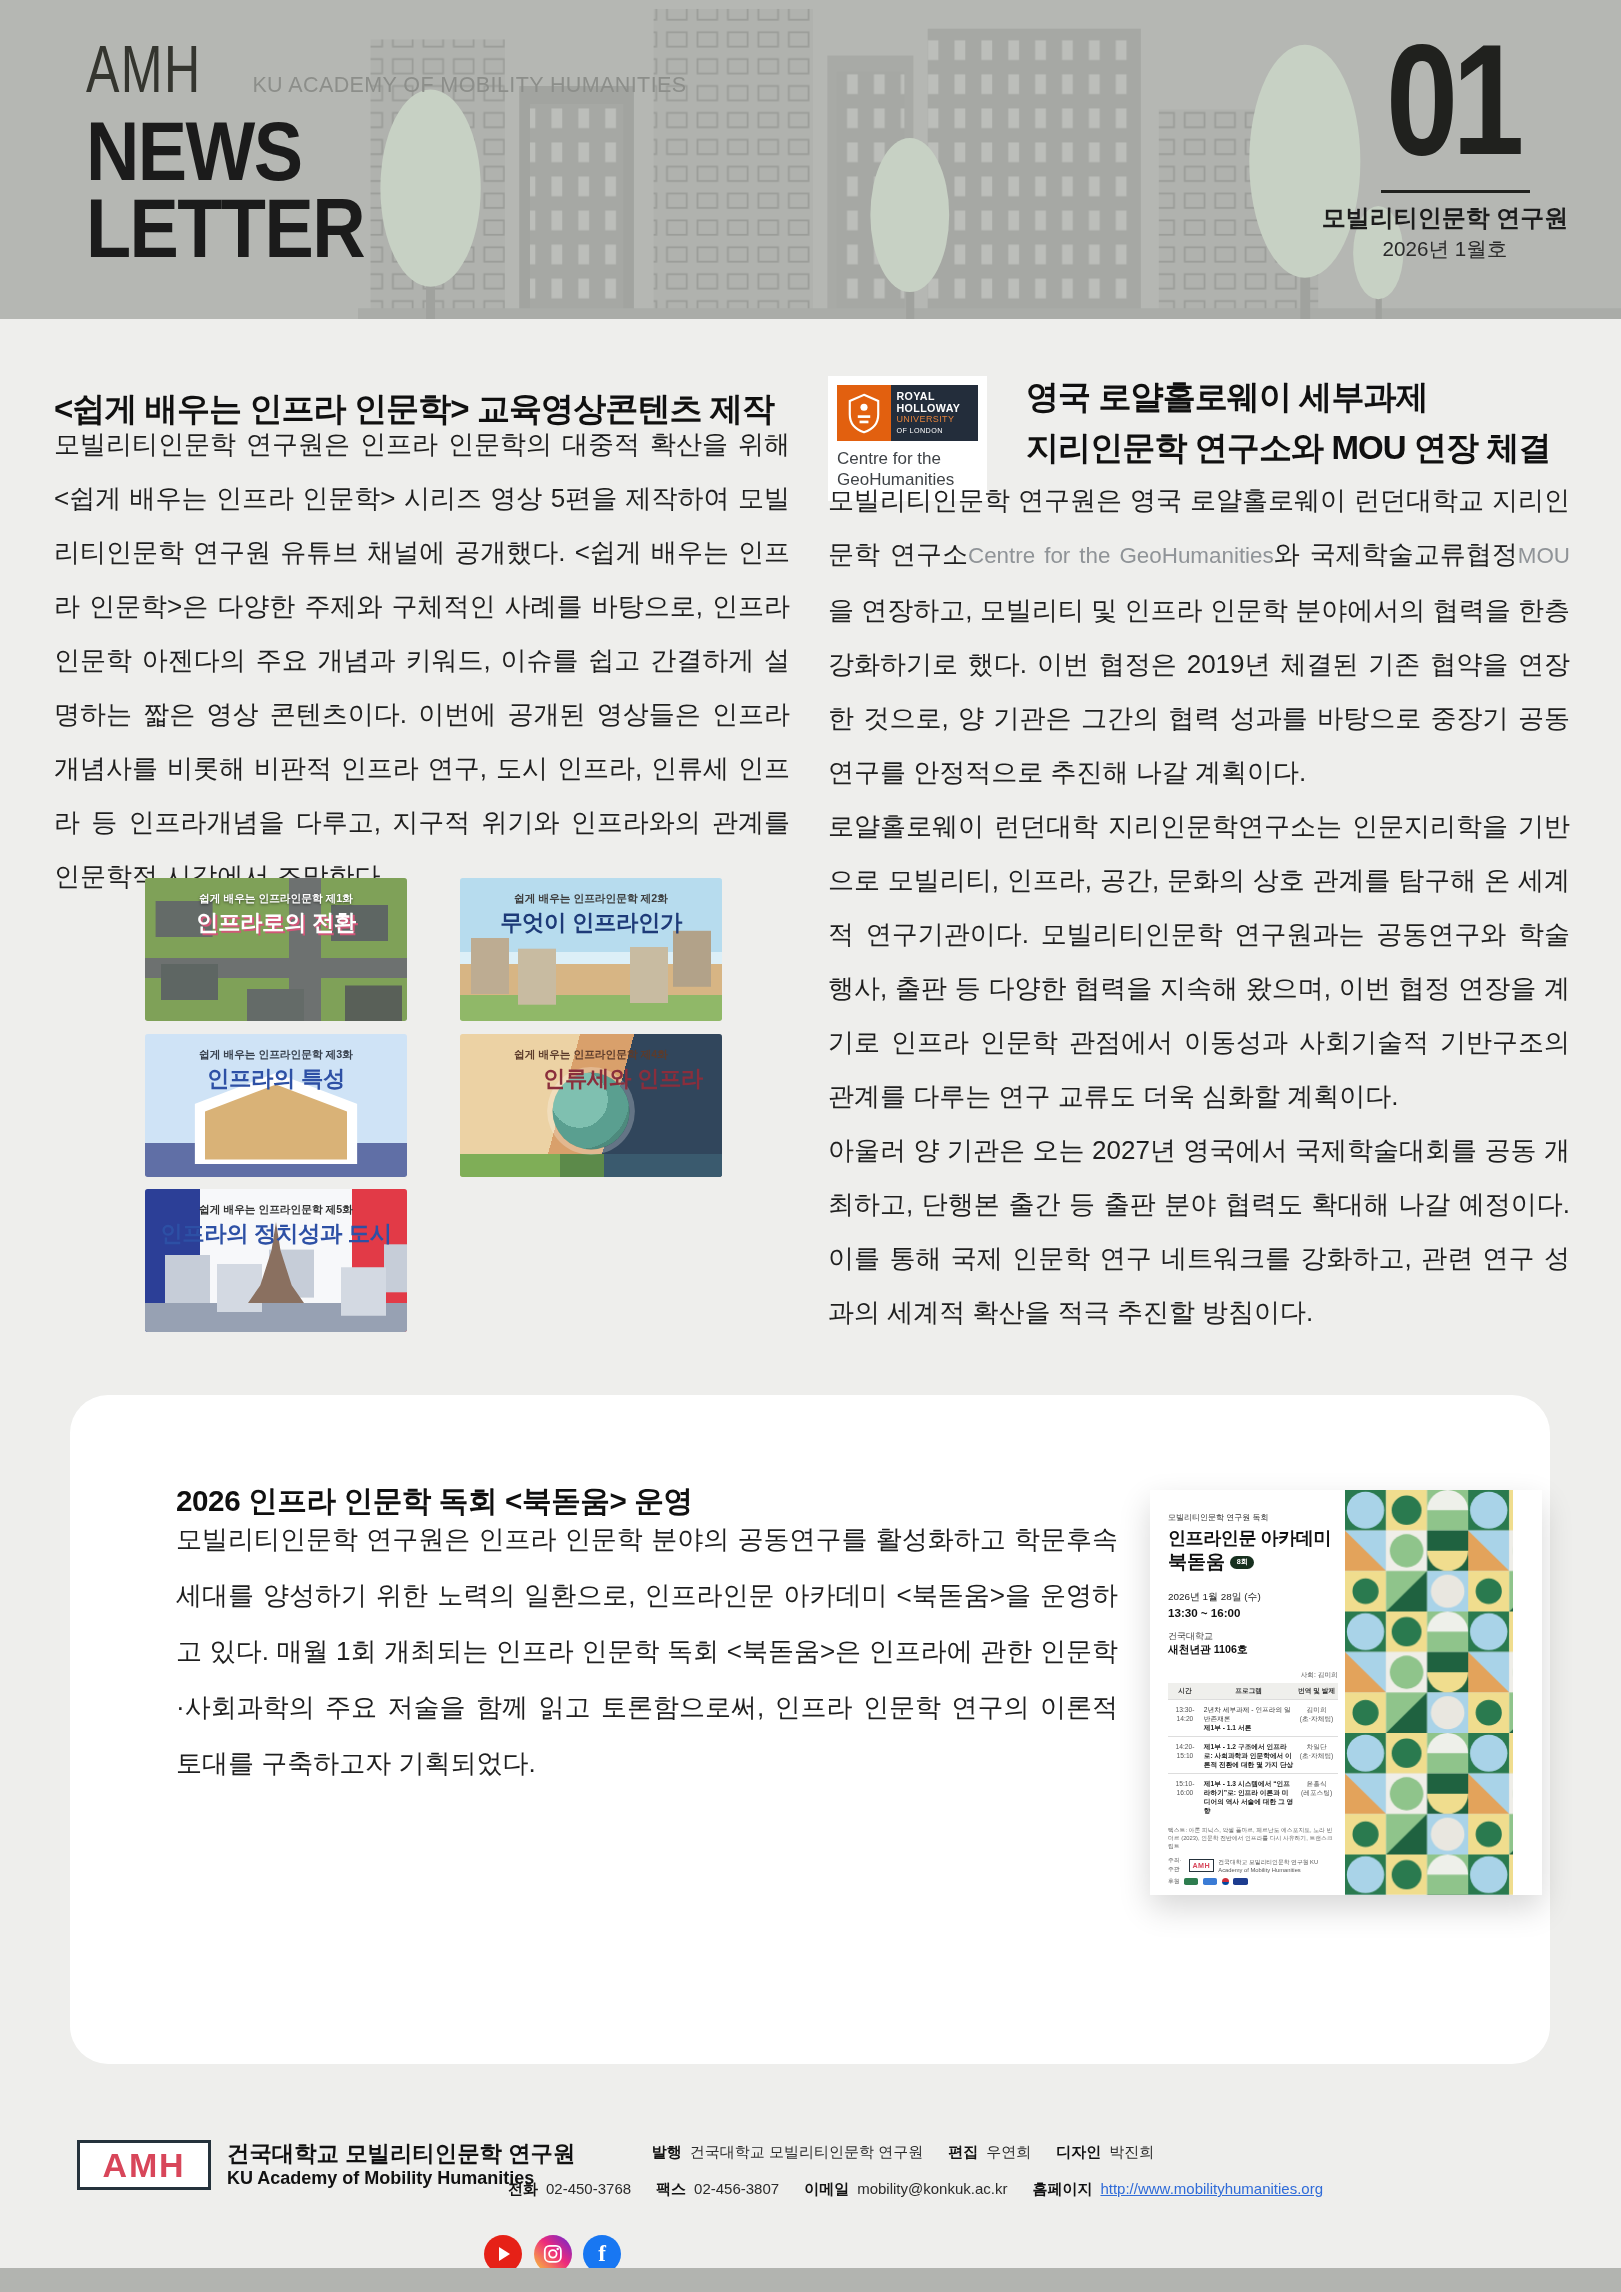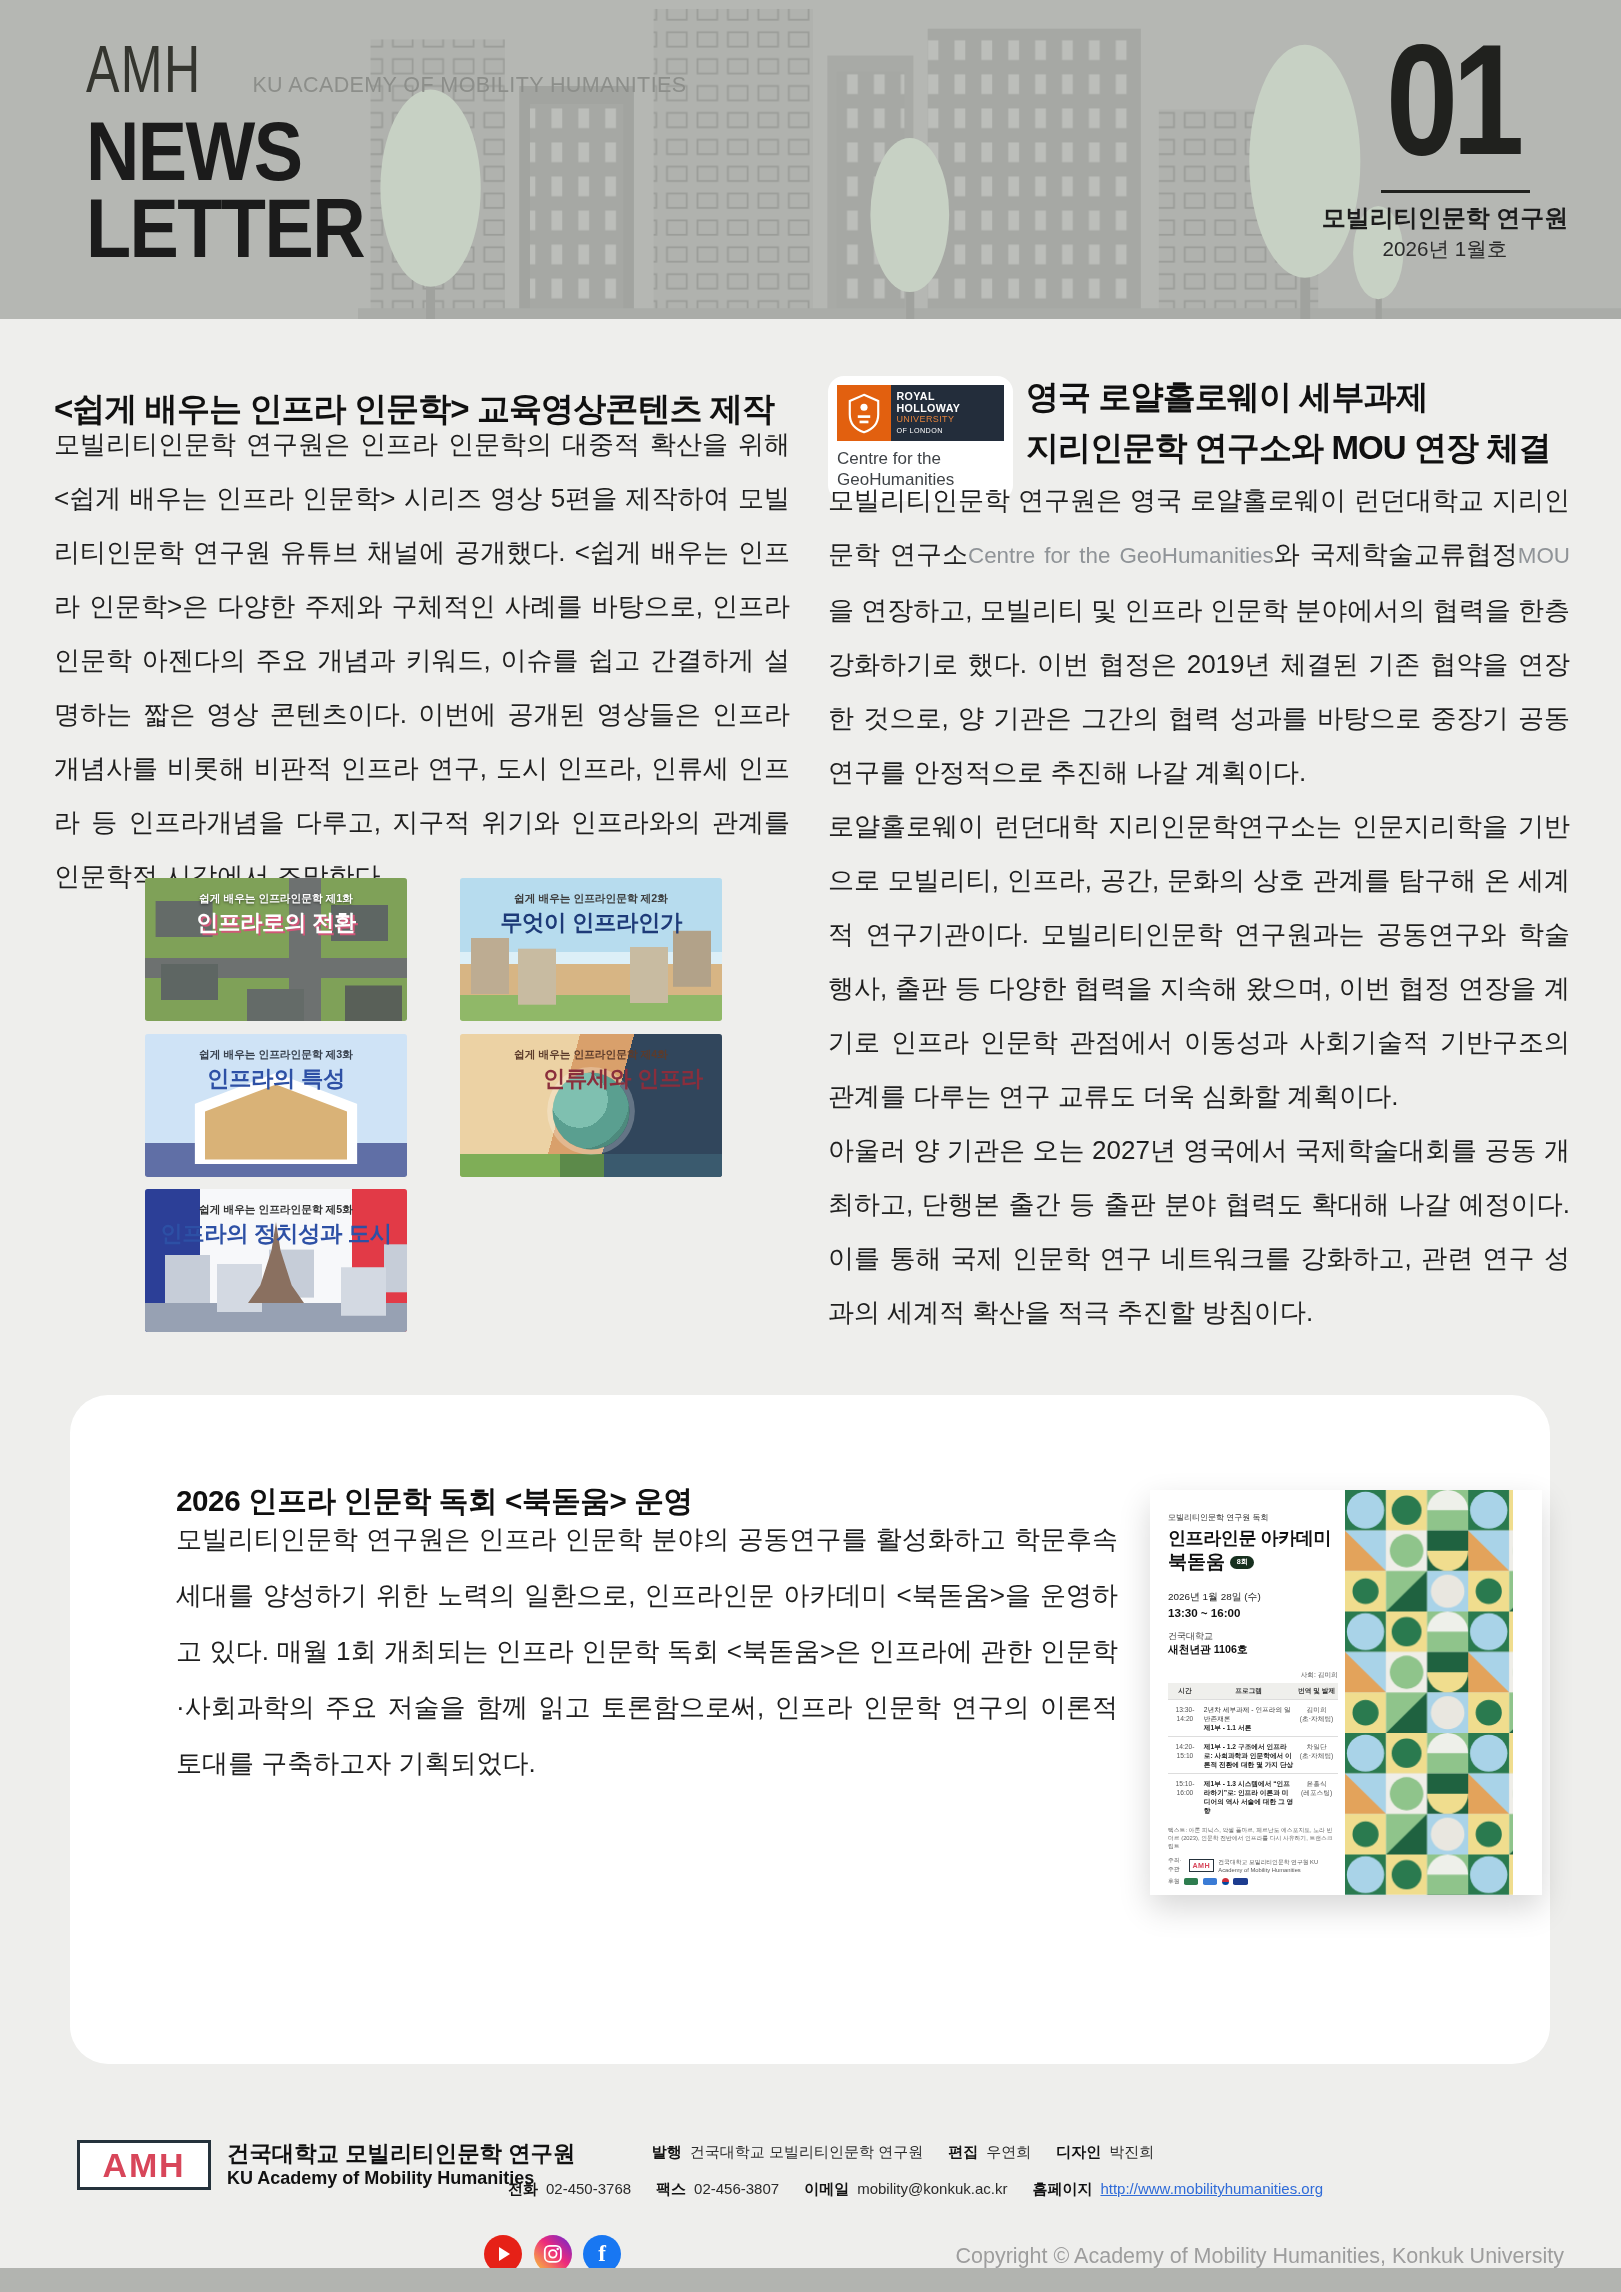--- a/index.html
+++ b/index.html
@@ -68,21 +68,21 @@
   .t5{background:linear-gradient(90deg,#2c3f97 0 21%,#f7f8fa 21% 79%,#e23a47 79%);}
   .t5::before{content:"";position:absolute;z-index:1;left:0;bottom:0;width:100%;height:29px;background:#97a1b3;}
   .t5::after{content:"";position:absolute;z-index:1;bottom:29px;left:19.7px;width:45px;height:48px;background:#c6cdd8;
       box-shadow:52px 9px 0 #d3d9e2,104px -5.4px 0 #c6cdd8,176px 12.5px 0 #d3d9e2,219px -10.7px 0 #c6cdd8,176px 12.5px 0 #d3d9e2;}
   .t5 .eiffel{position:absolute;z-index:2;left:50%;bottom:29px;transform:translateX(-50%);width:56px;height:81px;background:#8a7060;
       clip-path:polygon(50% 0,58% 35%,78% 78%,100% 100%,0 100%,22% 78%,42% 35%);}
   .t5 .series{color:#333;}
   .t5 .vtitle{color:#2d50a5;}
 
   
-  .rh-logo{position:absolute;left:828px;top:376px;width:185px;background:#fff;padding:9px 9px 10.7px;box-sizing:border-box;border-radius:16px;}
+  .rh-logo{position:absolute;left:828px;top:376px;width:159px;background:#fff;padding:9px 9px 10.7px;box-sizing:border-box;}
   .logo-flag{display:flex;height:56px;}
   .logo-crest{width:54px;background:#e2600f;display:flex;align-items:center;justify-content:center;}
   .logo-text{flex:1;background:#232d3b;color:#fff;padding:4.5px 5.4px;display:flex;flex-direction:column;justify-content:center;}
   .lt1{font-size:10.7px;font-weight:700;line-height:11.6px;letter-spacing:0.4px;}
   .lt2{font-size:9px;color:#e2823c;line-height:11.6px;letter-spacing:0.4px;}
   .lt3{font-size:7.2px;line-height:9px;letter-spacing:0.4px;}
   .logo-caption{margin-top:8px;font-size:17px;line-height:20.6px;color:#3f4347;}
   .mou-title{position:absolute;left:1026px;top:371px;font-size:33px;font-weight:800;line-height:51px;letter-spacing:-0.9px;color:#101010;}
   .right-body{position:absolute;left:828px;top:473px;width:742px;}
 
@@ -394,17 +394,16 @@
     <div class="soc soc-ig">
       <svg width="19.7" height="19.7" viewBox="0 0 22 22">
         <rect x="2" y="2" width="18" height="18" rx="5.5" fill="none" stroke="#fff" stroke-width="2"></rect>
         <circle cx="11" cy="11" r="4.2" fill="none" stroke="#fff" stroke-width="2"></circle>
         <circle cx="16.4" cy="5.6" r="1.4" fill="#fff"></circle>
       </svg>
     </div>
     <div class="soc soc-fb">f</div>
   </div>
 
-  <div class="f-copy">Copyright © Academy of Mobility Humanities, Konkuk University</div>
   <div class="bottom-band"></div>
 
 </div>
 
 
 </body></html>

